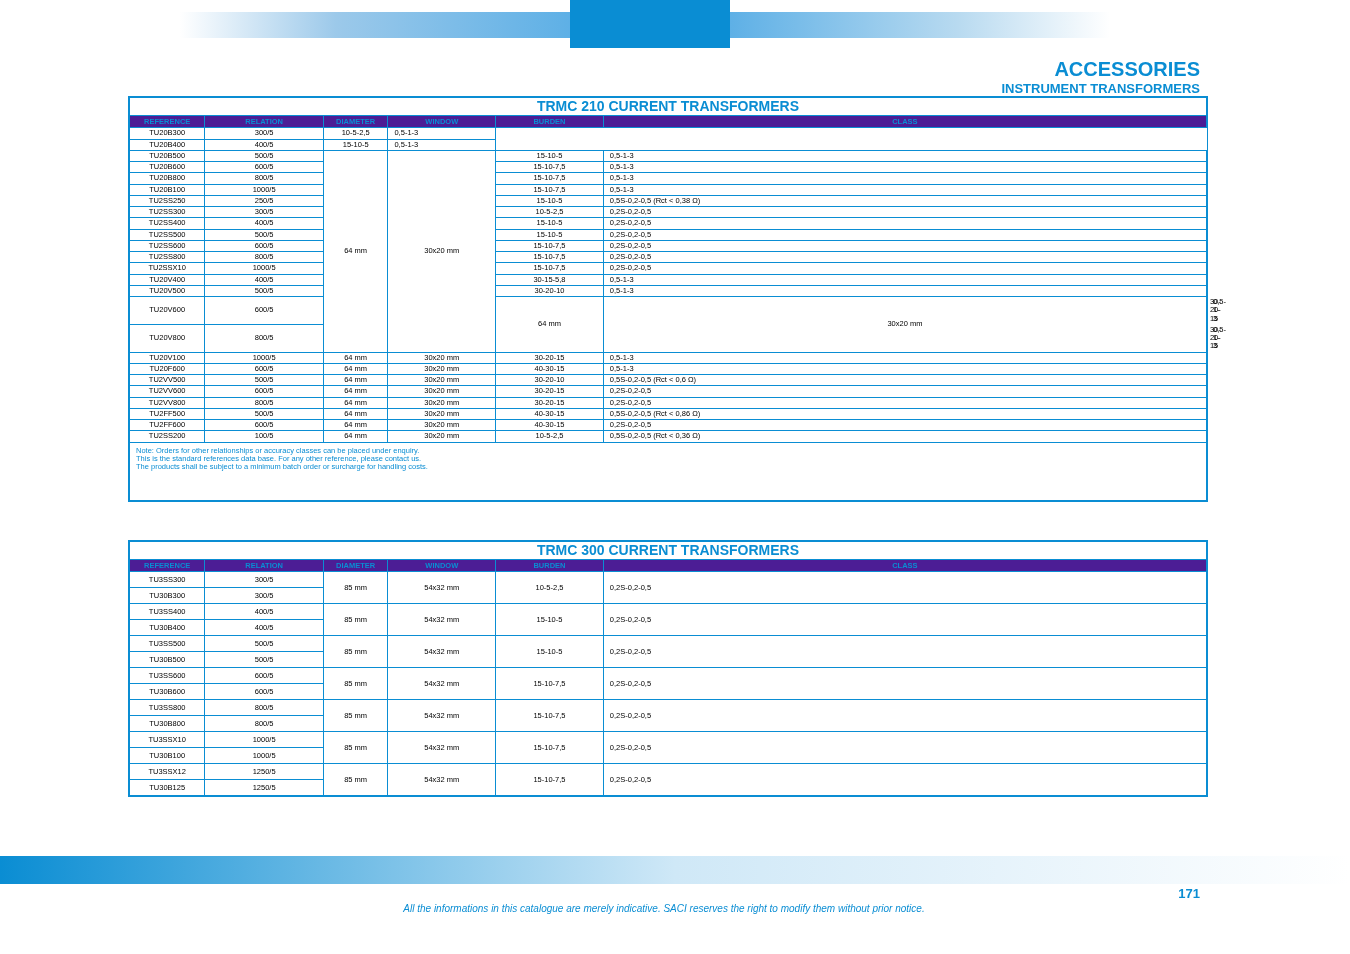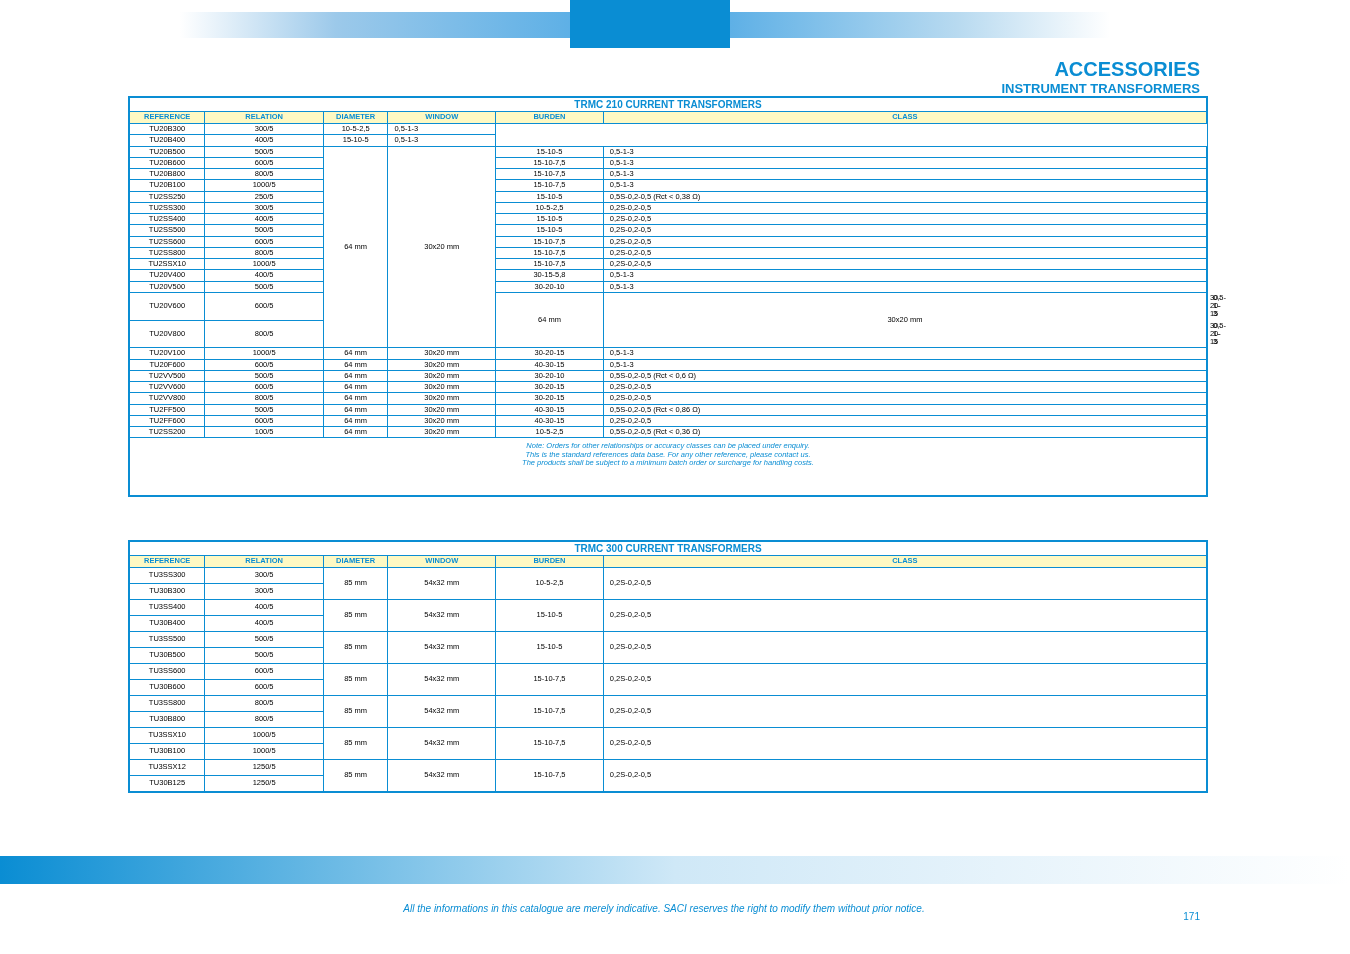--- a/index.html
+++ b/index.html
@@ -56,48 +56,48 @@
   .tbl { width: 100%; border-collapse: collapse; table-layout: fixed; }
   .tbl th, .tbl td {
     border: 1px solid #0a8dd3;
     padding: 1px 3px;
     text-align: center;
     vertical-align: middle;
     font-size: 7.5px;
     line-height: 1.1;
     height: 11px;
   }
-  .tbl .hdr-title td { font-size: 10px; font-weight: bold; color: #0a8dd3; text-align: center; height: 14px; }
-  .tbl .hdr-cols th { background: #fef9c3; color: #0a8dd3; font-weight: bold; height: 12px; }
+  .tbl .hdr-title td { font-size: 14px; font-weight: bold; color: #0a8dd3; text-align: center; height: 14px; }
+  .tbl .hdr-cols th { background: #4c1d95; color: #0a8dd3; font-weight: bold; height: 12px; }
   .tbl .lrow td { height: 16px; }
-  .tbl .note-row td { height: 58px; vertical-align: top; padding: 4px 6px; text-align: center; color: #0a8dd3; font-style: italic; }
+  .tbl .note-row td { height: 58px; vertical-align: top; padding: 4px 6px; text-align: left; color: #0a8dd3; }
   .tbl td.left { text-align: left; padding-left: 6px; }
 
   .foot-band {
     position: absolute;
     left: 0; bottom: 70px; width: 1350px; height: 28px;
     background: linear-gradient(to right, #0a8dd3 0%, #cfe8f7 50%, #fff 100%);
   }
   .footer-text {
     position: absolute;
     bottom: 40px;
     left: 128px;
     right: 150px;
     text-align: center;
     font-size: 10px;
     color: #0a8dd3;
     font-style: italic;
   }
   .page-num {
     position: absolute;
     right: 150px;
-    bottom: 32px;
-    font-size: 10px;
+    bottom: 53px;
+    font-size: 13px;
     color: #0a8dd3;
-    font-weight: normal;
+    font-weight: bold;
   }
 </style>
 </head>
 <body>
 
 <div class="top-banner">
   <div class="fade-left"></div>
   <div class="blue-block"></div>
   <div class="fade-right"></div>
 </div>

